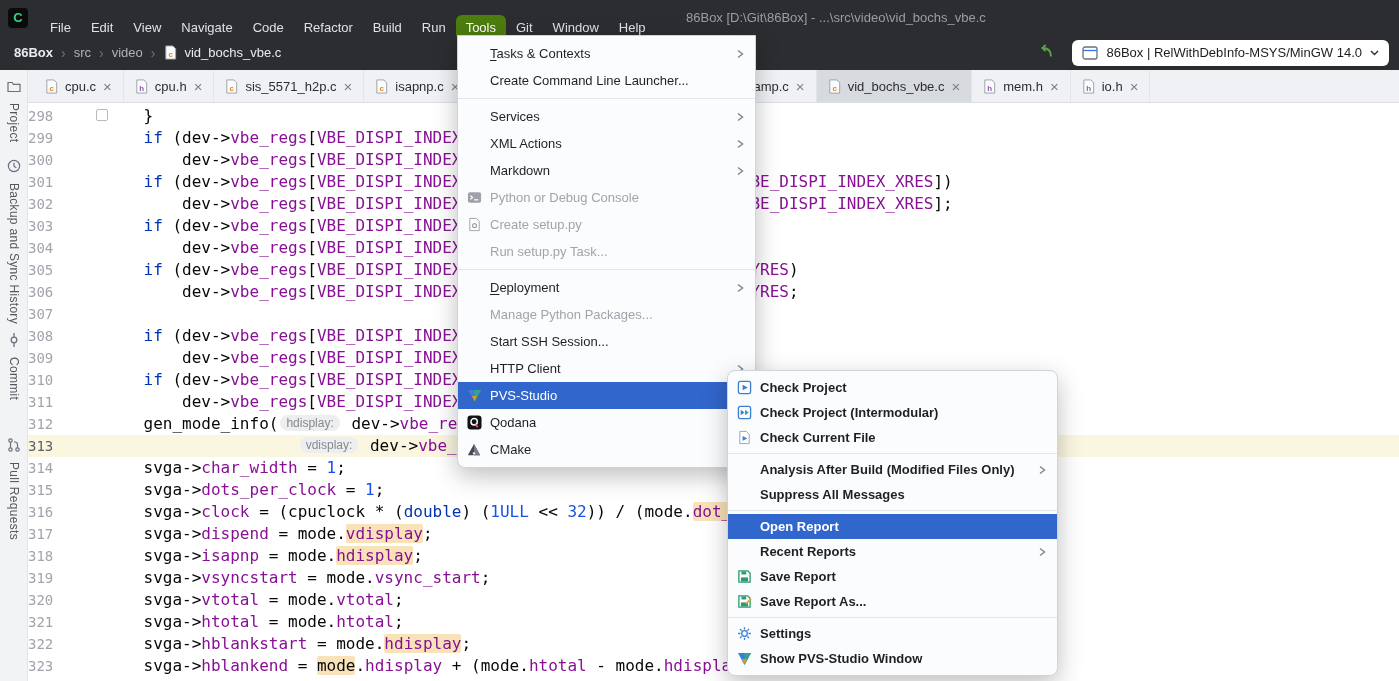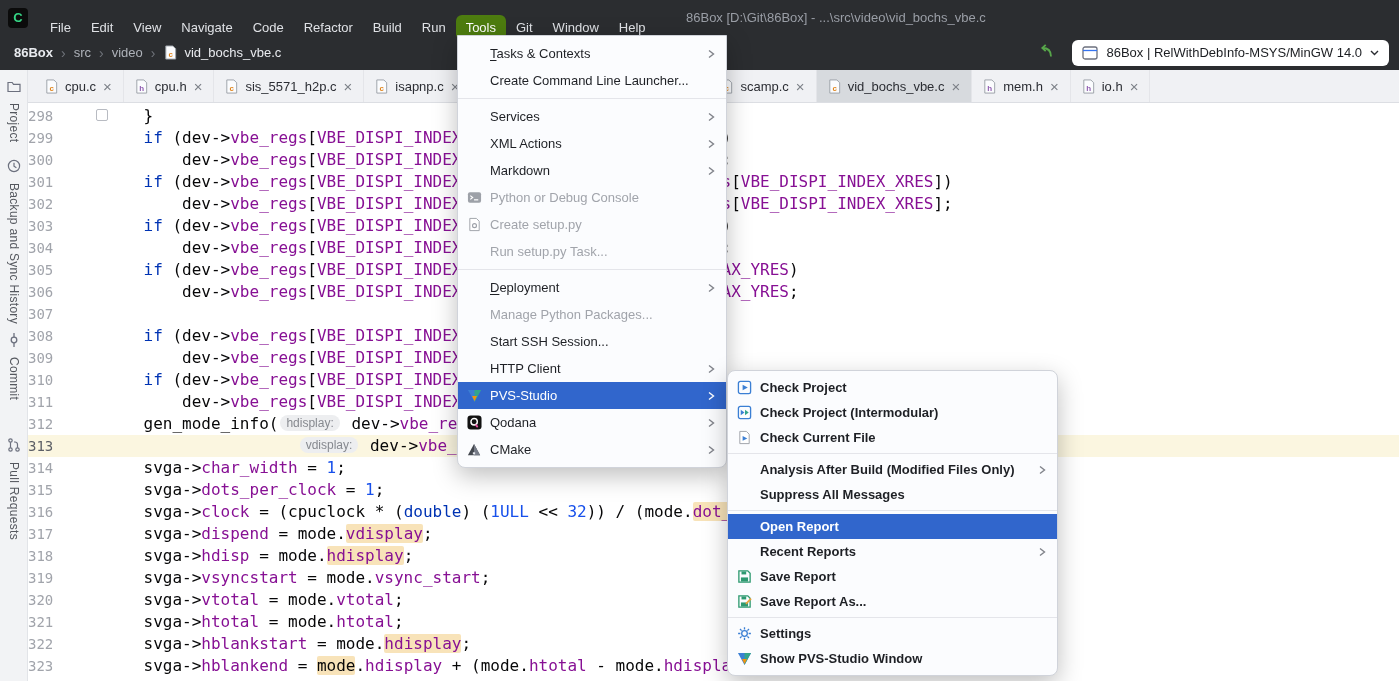--- a/index.html
+++ b/index.html
@@ -65,21 +65,21 @@
   .code span.n{color:var(--num,#1750eb);}
   .code span.hlseg{background:var(--ident-hl,#f8e3b9);border-radius:2px;}
   .hint{display:inline-block;font-family:"Liberation Sans",sans-serif;font-size:12px;color:#86898f;
         background:#edeef0;border-radius:8px;padding:0 6px;margin:0 2px;line-height:16px;vertical-align:2px;}
   #fold-marker{position:absolute;left:96px;top:109px;width:10px;height:10px;border:1px solid #b8bbc2;
                border-radius:2px;background:#fff;z-index:3;}
 
   
   .popup{position:absolute;background:#fbfcfe;border:1px solid #d0d3da;box-shadow:0 8px 24px rgba(0,0,0,.25);
          z-index:100;padding:4px 0;font-size:13px;color:#1e2025;}
-  #tools-menu{left:457px;top:35px;width:270px;border-radius:0 0 8px 8px;box-sizing:border-box;}
+  #tools-menu{left:457px;top:35px;width:299px;border-radius:0 0 8px 8px;box-sizing:border-box;}
   #pvs-menu{left:727px;top:370px;width:331px;border-radius:8px;box-sizing:border-box;}
   .pitem{height:27px;display:flex;align-items:center;padding:0 10px 0 8px;gap:8px;}
   #pvs-menu .pitem{height:25px;font-weight:bold;}
   .picon{width:16px;height:16px;flex:none;display:flex;align-items:center;justify-content:center;}
   .plabel{flex:1;white-space:nowrap;overflow:hidden;}
   .plabel u{text-underline-offset:2px;}
   .parrow{margin-left:auto;color:#80838a;display:flex;}
   .pitem.disabled{color:#a1a4ab;}
   .pitem.selected{background:var(--selection,#3166cc);color:#fff;}
   .pitem.selected .parrow{color:#fff;}
@@ -279,21 +279,21 @@
       <div class="crow"><div class="gut">308</div><div class="code"><span class="p">    </span><span class="k">if</span><span class="p"> (dev-&gt;</span><span class="f">vbe_regs</span><span class="p">[</span><span class="m">VBE_DISPI_INDEX_BPP</span><span class="p">] &gt; </span><span class="m">VBE_DISPI_MAX_BPP</span><span class="p">)</span></div></div>
       <div class="crow"><div class="gut">309</div><div class="code"><span class="p">        dev-&gt;</span><span class="f">vbe_regs</span><span class="p">[</span><span class="m">VBE_DISPI_INDEX_BPP</span><span class="p">] = </span><span class="m">VBE_DISPI_MAX_BPP</span><span class="p">;</span></div></div>
       <div class="crow"><div class="gut">310</div><div class="code"><span class="p">    </span><span class="k">if</span><span class="p"> (dev-&gt;</span><span class="f">vbe_regs</span><span class="p">[</span><span class="m">VBE_DISPI_INDEX_BPP</span><span class="p">] == </span><span class="n">0</span><span class="p">)</span></div></div>
       <div class="crow"><div class="gut">311</div><div class="code"><span class="p">        dev-&gt;</span><span class="f">vbe_regs</span><span class="p">[</span><span class="m">VBE_DISPI_INDEX_BPP</span><span class="p">] = </span><span class="n">8</span><span class="p">;</span></div></div>
       <div class="crow"><div class="gut">312</div><div class="code"><span class="p">    gen_mode_info(</span><span class="hint">hdisplay:</span><span class="p"> dev-&gt;</span><span class="f">vbe_regs</span><span class="p">[</span><span class="m">VBE_DISPI_INDEX_XRES</span><span class="p">],</span></div></div>
       <div class="crow current"><div class="gut">313</div><div class="code"><span class="p">                    </span><span class="hint">vdisplay:</span><span class="p"> dev-&gt;</span><span class="f">vbe_regs</span><span class="p">[</span><span class="m">VBE_DISPI_INDEX_YRES</span><span class="p">], &amp;mode);</span></div></div>
       <div class="crow"><div class="gut">314</div><div class="code"><span class="p">    svga-&gt;</span><span class="f">char_width</span><span class="p"> = </span><span class="n">1</span><span class="p">;</span></div></div>
       <div class="crow"><div class="gut">315</div><div class="code"><span class="p">    svga-&gt;</span><span class="f">dots_per_clock</span><span class="p"> = </span><span class="n">1</span><span class="p">;</span></div></div>
       <div class="crow"><div class="gut">316</div><div class="code"><span class="p">    svga-&gt;</span><span class="f">clock</span><span class="p"> = (cpuclock * (</span><span class="k">double</span><span class="p">) (</span><span class="n">1ULL</span><span class="p"> &lt;&lt; </span><span class="n">32</span><span class="p">)) / (mode.</span><span class="f hlseg">dot_clock</span><span class="p"> * </span><span class="n">1000.0</span><span class="p">);</span></div></div>
       <div class="crow"><div class="gut">317</div><div class="code"><span class="p">    svga-&gt;</span><span class="f">dispend</span><span class="p"> = mode.</span><span class="f hlseg">vdisplay</span><span class="p">;</span></div></div>
-      <div class="crow"><div class="gut">318</div><div class="code"><span class="p">    svga-&gt;</span><span class="f">hdisp</span><span class="p"> = mode.</span><span class="f hlseg">hdisplay</span><span class="p">;</span></div></div>
+      <div class="crow"><div class="gut">318</div><div class="code"><span class="p">    svga-&gt;</span><span class="f">isapnp</span><span class="p"> = mode.</span><span class="f hlseg">hdisplay</span><span class="p">;</span></div></div>
       <div class="crow"><div class="gut">319</div><div class="code"><span class="p">    svga-&gt;</span><span class="f">vsyncstart</span><span class="p"> = mode.</span><span class="f">vsync_start</span><span class="p">;</span></div></div>
       <div class="crow"><div class="gut">320</div><div class="code"><span class="p">    svga-&gt;</span><span class="f">vtot</span><span class="f">al</span><span class="p"> = mode.</span><span class="f">vtotal</span><span class="p">;</span></div></div>
       <div class="crow"><div class="gut">321</div><div class="code"><span class="p">    svga-&gt;</span><span class="f">htotal</span><span class="p"> = mode.</span><span class="f">htotal</span><span class="p">;</span></div></div>
       <div class="crow"><div class="gut">322</div><div class="code"><span class="p">    svga-&gt;</span><span class="f">hblankstart</span><span class="p"> = mode.</span><span class="f hlseg">hdisplay</span><span class="p">;</span></div></div>
       <div class="crow"><div class="gut">323</div><div class="code"><span class="p">    svga-&gt;</span><span class="f">hblankend</span><span class="p"> = </span><span class="p hlseg">mode</span><span class="p">.</span><span class="f">hdisplay</span><span class="p"> + (mode.</span><span class="f">htotal</span><span class="p"> - mode.</span><span class="f">hdisplay</span><span class="p">) / </span><span class="n">2</span><span class="p">;</span></div></div>
       <div class="crow"><div class="gut">324</div><div class="code"><span class="p">    svga-&gt;</span><span class="f">vblankstart</span><span class="p"> = mode.</span><span class="f">vdisplay</span><span class="p">;</span></div></div>
     </div>
   <div id="fold-marker"></div>
 
   <div id="tools-menu" class="popup">

